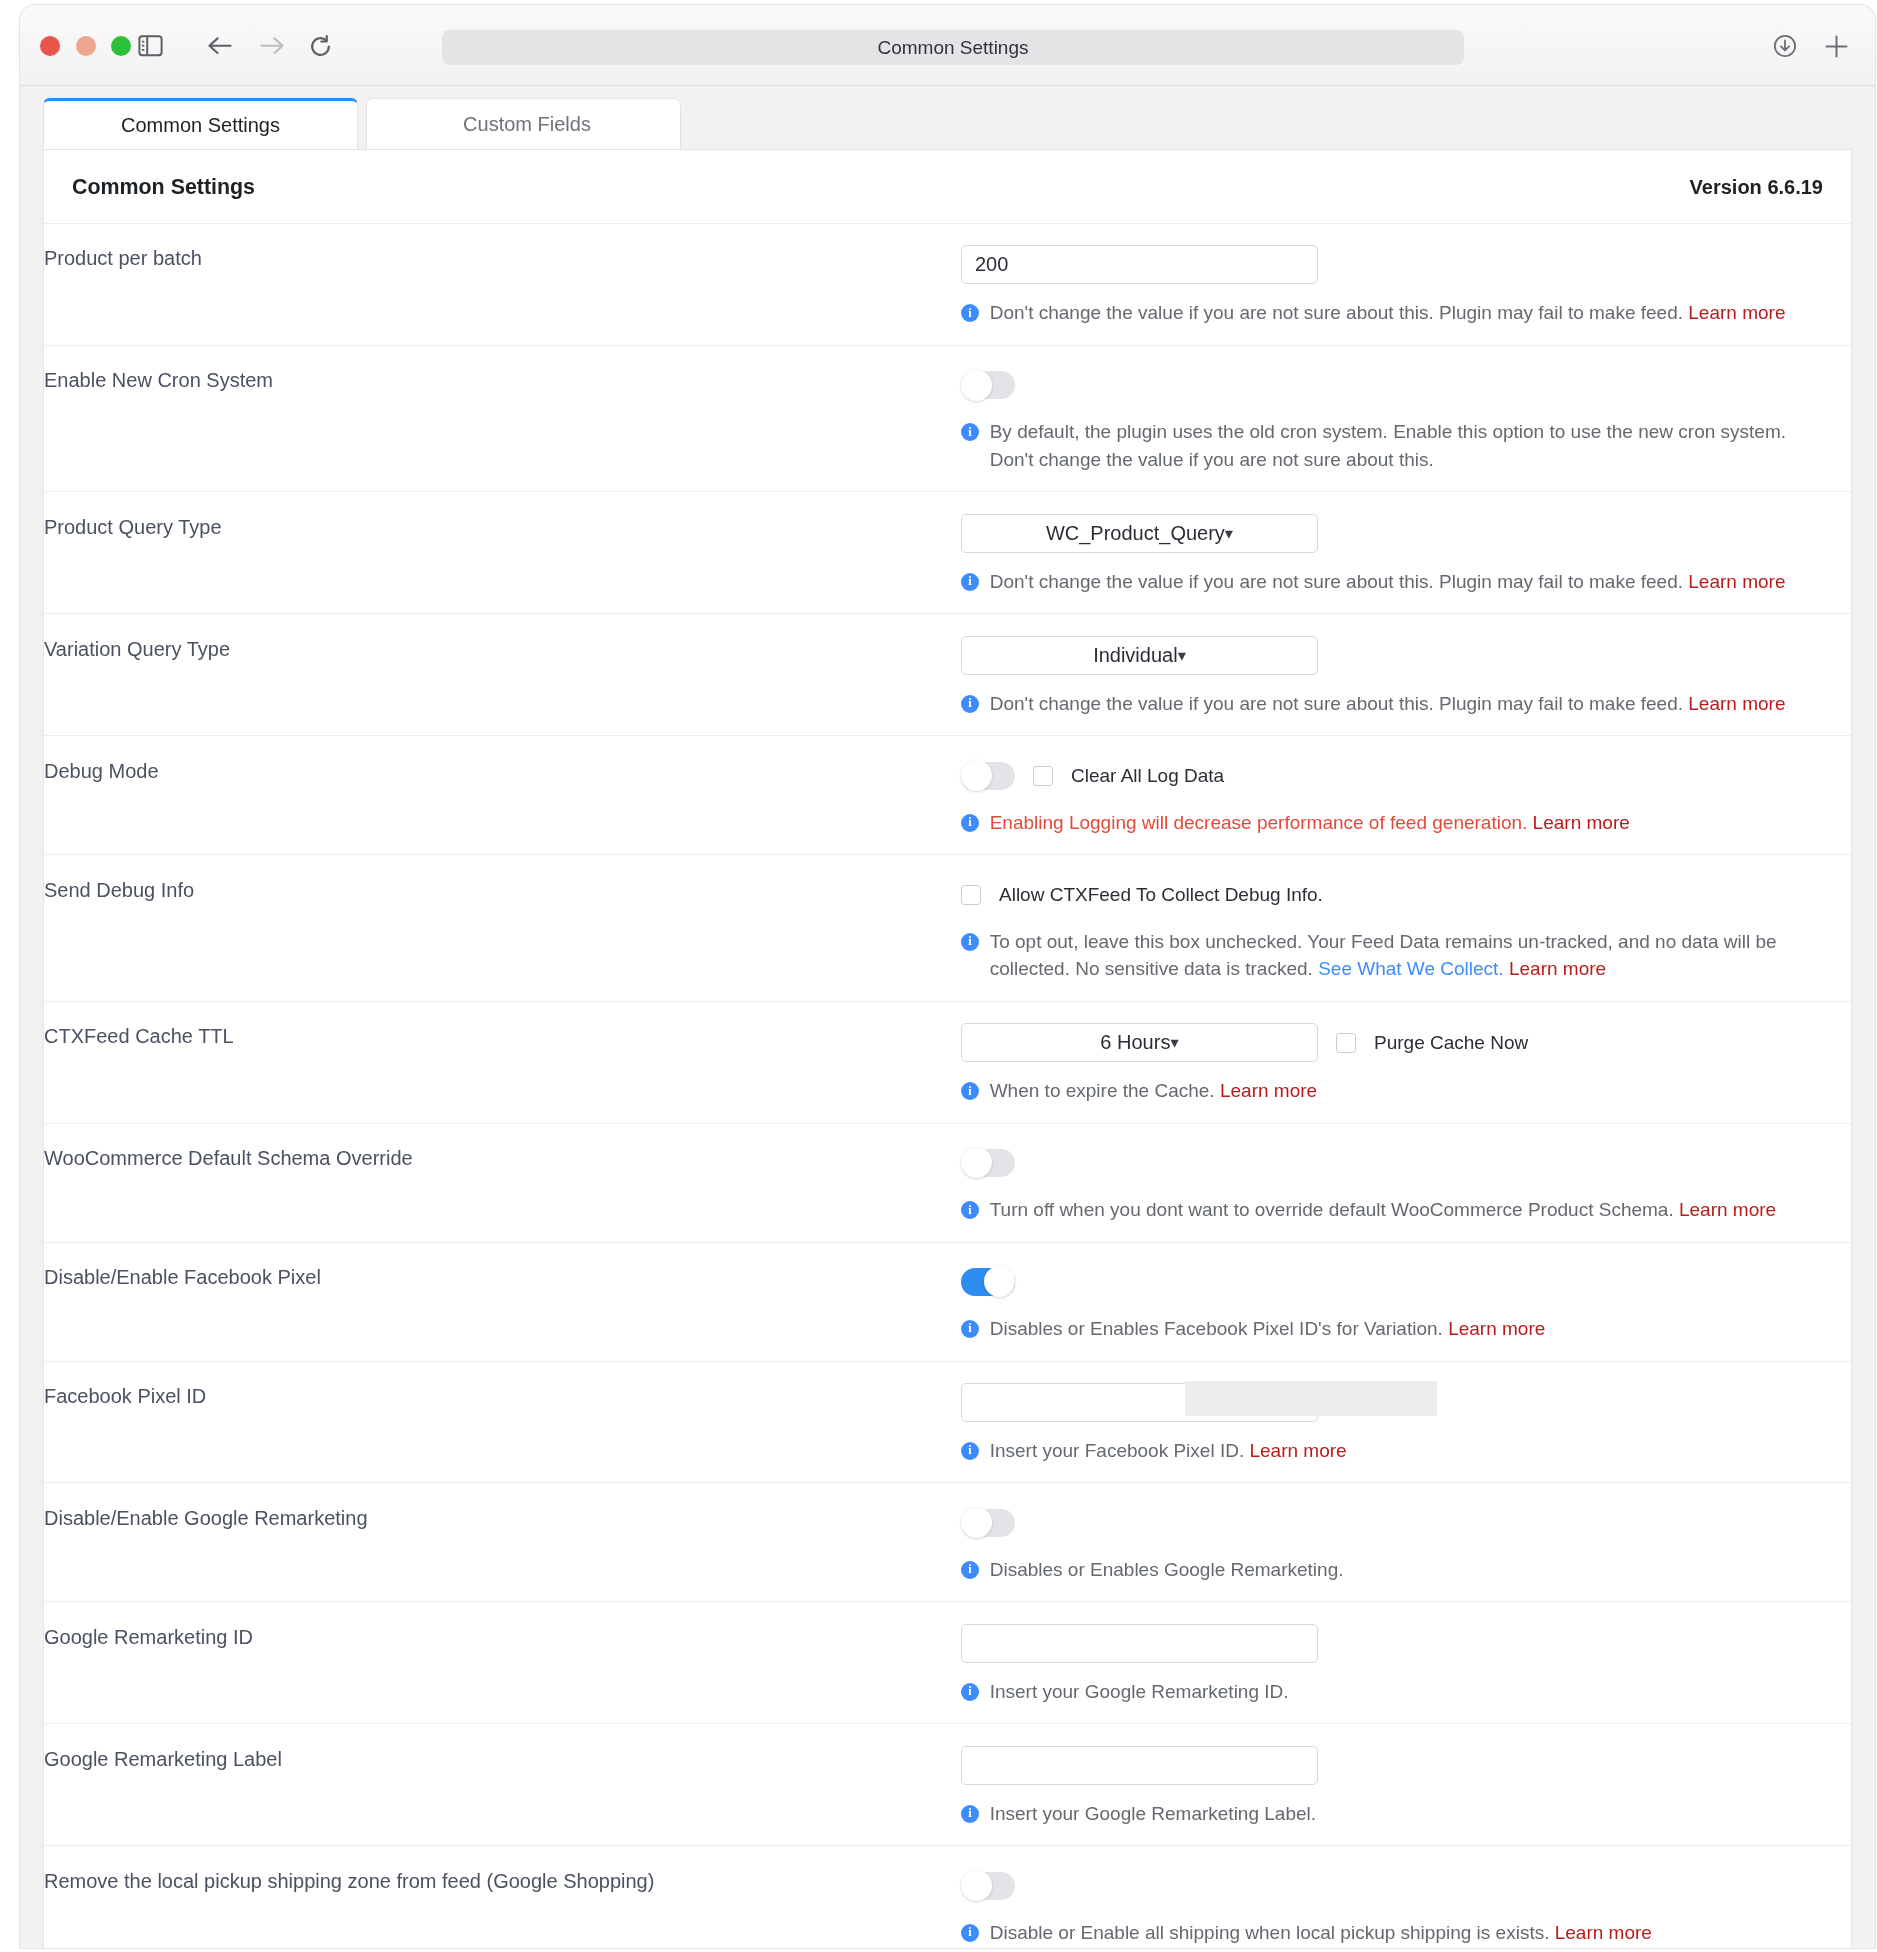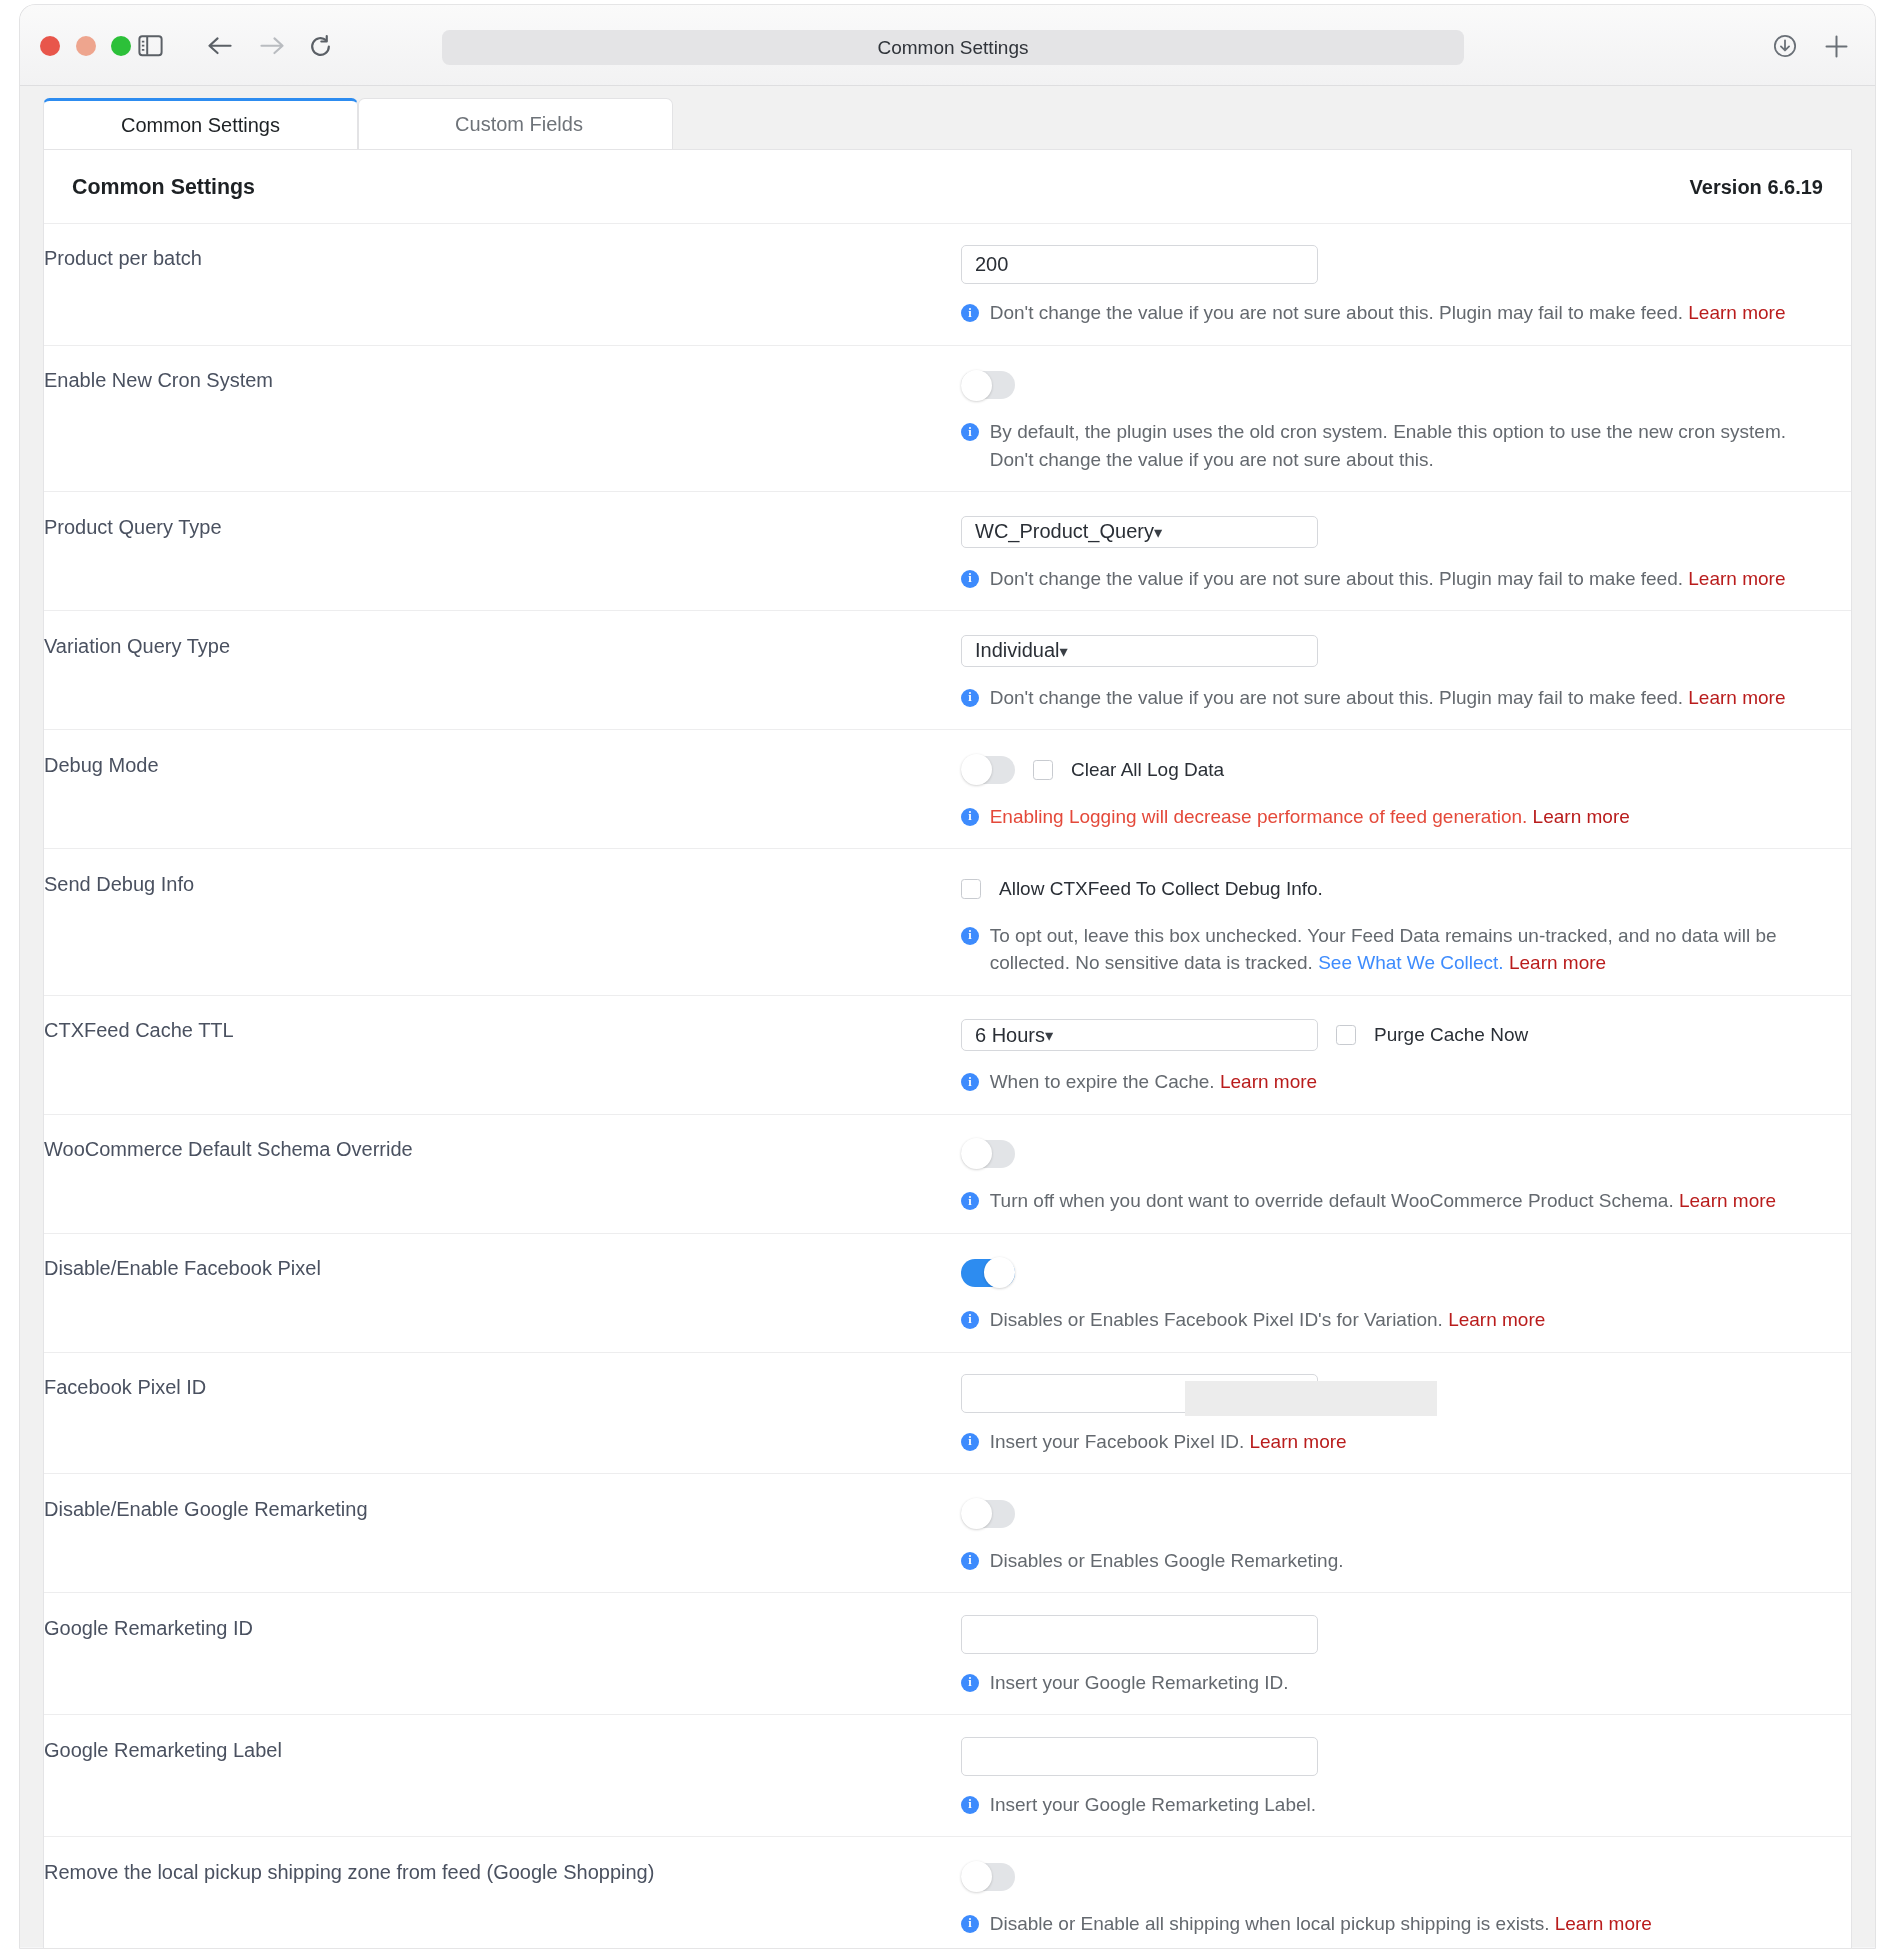--- a/index.html
+++ b/index.html
@@ -82,21 +82,21 @@
     font-size: 20px;
     color: #6e7379;
     border: 0.8px solid #e3e3e5;
     border-bottom: none;
   }
   .tab.active {
     color: #1d2124;
     border-top: 3.3px solid #2d8cf0;
     z-index: 3;
   }
-  .tab:not(.active) { margin-left: 0; padding-left: 7px; }
+  .tab:not(.active) { margin-left: 8px; padding-left: 7px; }
 
   
   .card {
     position: relative;
     margin: 0 23px;
     background: #ffffff;
     border: 0.8px solid #e4e4e6;
     min-height: 1711px;
     padding: 0 0 25px 0;
   }
@@ -136,28 +136,28 @@
     border: 0.8px solid #d6d8dc;
     border-radius: 5px;
     padding: 0 13px;
     font-size: 20px;
     color: #2a2f36;
     font-family: "Liberation Sans", sans-serif;
     background: #fff;
     display: flex; align-items: center;
   }
   .sel {
-    width: 357px; height: 32px;
+    width: 357px; height: 39px;
     border: 0.8px solid #d6d8dc;
     border-radius: 5px;
     padding: 0 13px;
     font-size: 20px;
     color: #2a2f36;
     background: #fff;
-    display: flex; align-items: center; justify-content: flex-start;
+    display: flex; align-items: center; justify-content: center;
   }
   .chev { color: #3a3f46; font-size: 16.4px; line-height: 1; }
 
   
   .toggle {
     position: relative;
     width: 54px; height: 28px;
     border-radius: 14px;
     background: #e2e4e7;
     flex-shrink: 0;

